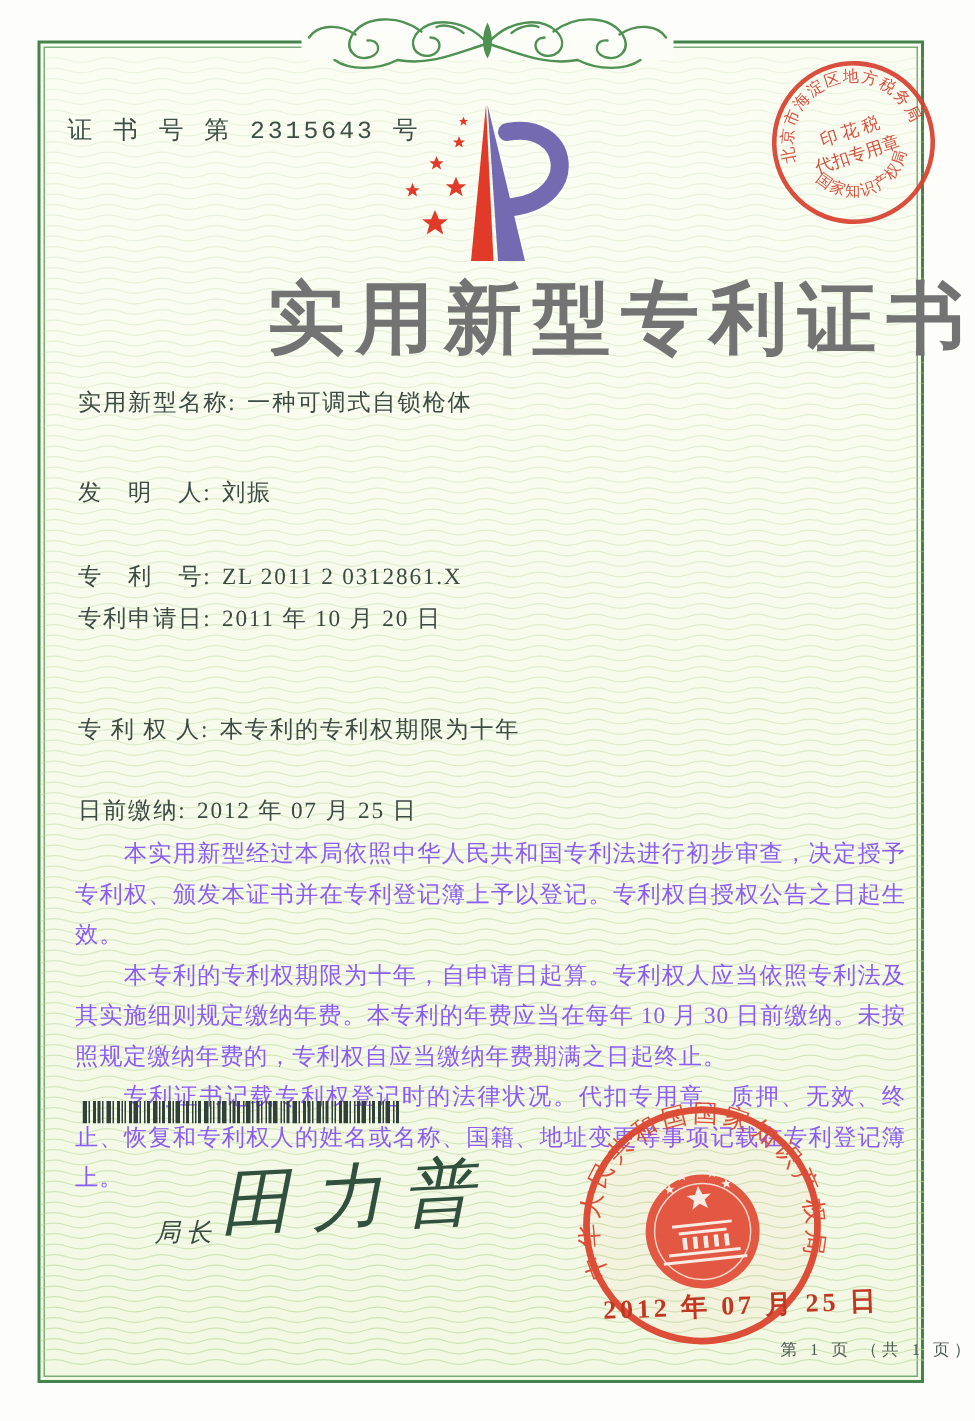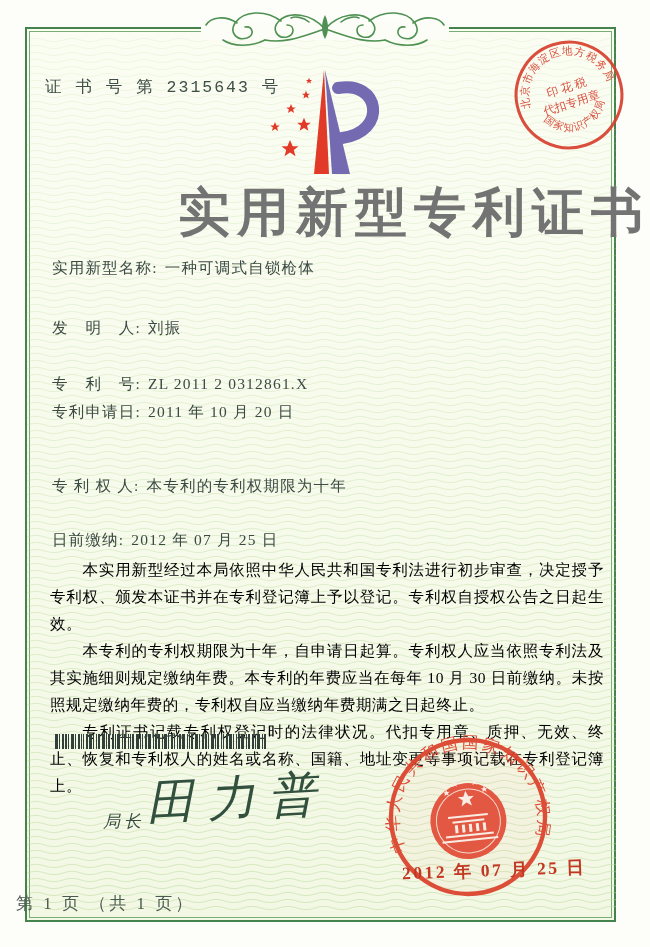--- a/index.html
+++ b/index.html
@@ -33,38 +33,38 @@
   .title{
     position:absolute;left:0;right:0;top:178px;text-align:right;
     font-size:52px;font-weight:600;color:#737373;letter-spacing:7px;white-space:nowrap;
   }
   .row{position:absolute;left:52px;font-size:15.5px;color:#3c4a43;letter-spacing:1.2px;white-space:nowrap;}
   .row .val{margin-left:7px;}
   .r0{top:258px}.r1{top:318px}.r2{top:374px}.r3{top:402px}.r4{top:476px}.r5{top:530px}
   .paras{position:absolute;left:50px;top:556px;width:554px;}
   .paras p{
     margin:0;text-indent:2.1em;font-size:15.5px;line-height:27px;
-    letter-spacing:.6px;text-align:justify;color:#000000;
+    letter-spacing:.6px;text-align:justify;color:#8b5cf6;
   }
   .barcode{position:absolute;left:55px;top:734px;width:216px;height:15px;}
   .sig-label{position:absolute;left:103px;top:810px;font-size:17px;color:#3a4c42;letter-spacing:4px;font-style:italic;}
   .sig-name{
     position:absolute;left:146px;top:766px;width:200px;
     font-size:48px;font-style:italic;color:#31503d;letter-spacing:13px;
     transform:rotate(-3deg);white-space:nowrap;
   }
   .seal{position:absolute;left:378px;top:727px;width:180px;height:180px;opacity:.95;}
   .seal-date{
     position:absolute;left:402px;top:858px;
     font-size:17.5px;color:#c23722;letter-spacing:2.5px;font-weight:600;
     transform:rotate(-2deg);white-space:nowrap;
   }
   .footer{
-    position:absolute;left:16px;right:0;top:892px;text-align:left;
-    font-size:17px;color:#4c5b50;letter-spacing:3px;
+    position:absolute;left:4px;right:0;top:892px;text-align:right;
+    font-size:11px;color:#4c5b50;letter-spacing:3px;
   }
   svg text{font-family:"Liberation Serif",serif;}
 </style>
 </head>
 <body>
 
 <div class="page">
 
   <div class="frame"></div>
 

